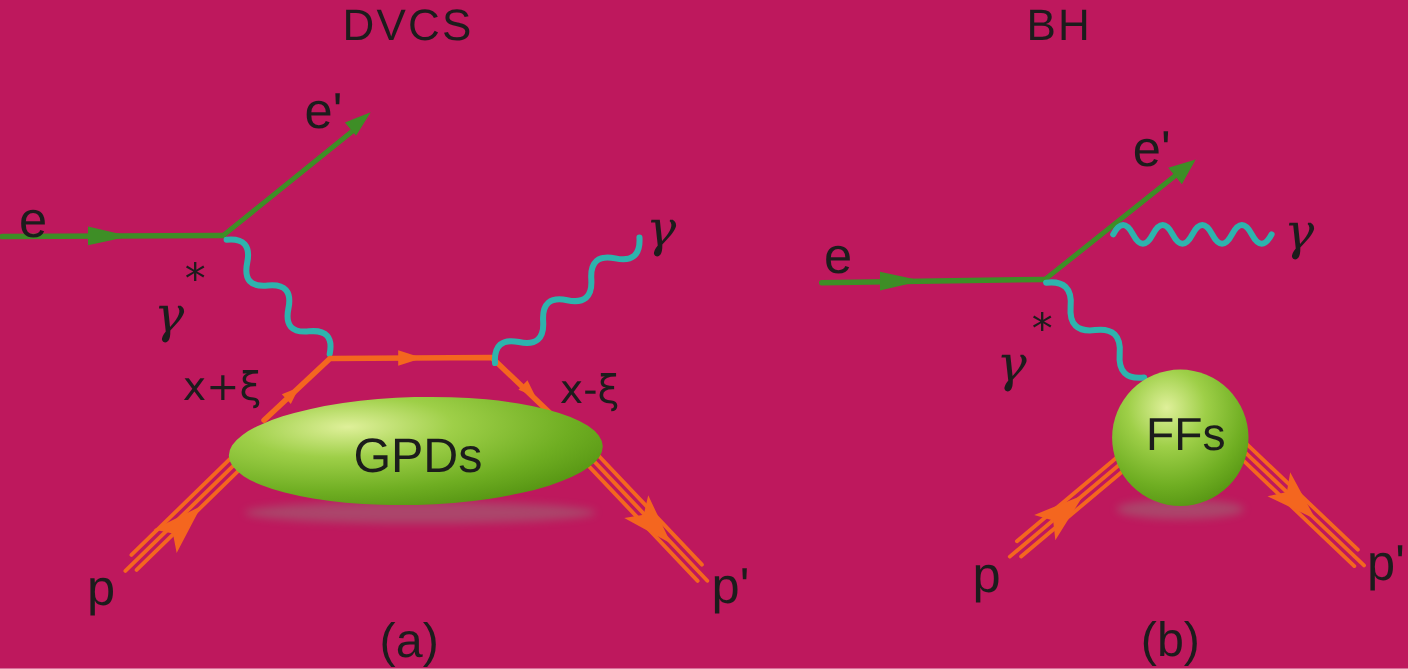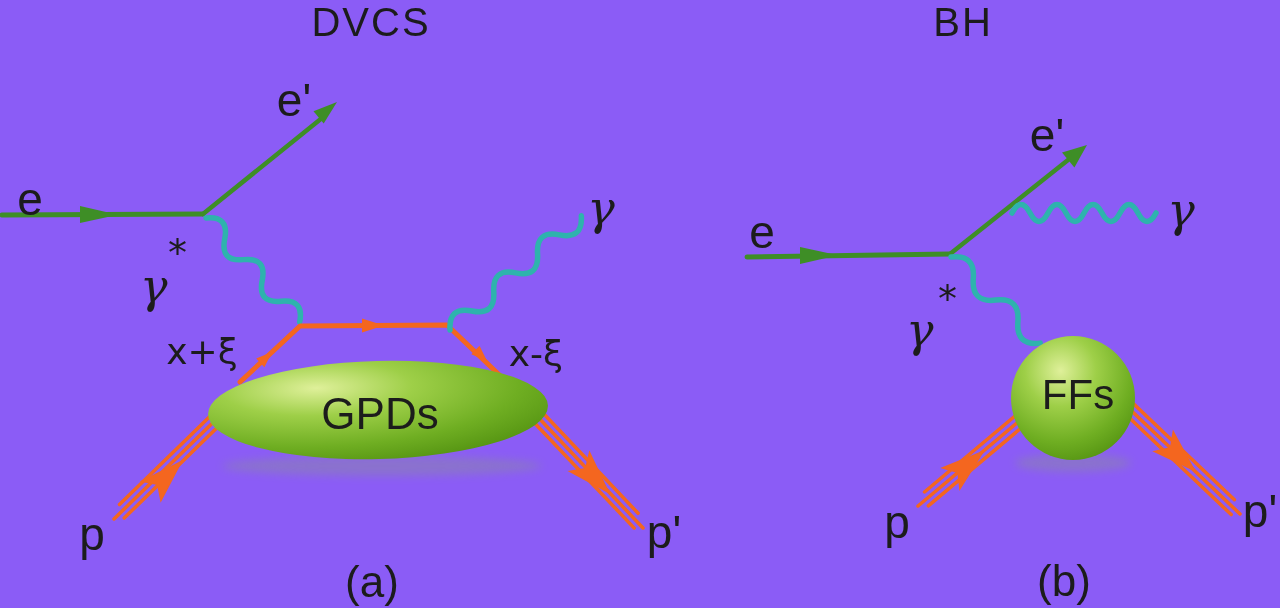--- a/index.html
+++ b/index.html
@@ -1,16 +1,16 @@
 <!DOCTYPE html>
 <html style="--electron: #3e8e26; --photon: #2eb3ad; --quark: #f4661f; --text: #1c1c1c; --blob-hi: #dff09a; --blob-mid: #9ecf48; --blob-deep: #6fae22; --blob-dark: #4e8d0e;"><head>
 <meta charset="utf-8">
 <style>
   html,body{margin:0;padding:0;background:#ffffff;}
-  .stage{width:1280px;height:608px;position:relative;background:#8b5cf6;overflow:hidden;}
+  .stage{width:1280px;height:608px;position:relative;background:#be185d;overflow:hidden;}
   svg{display:block;}
   .lep{stroke:var(--electron,#3e8e26);fill:none;stroke-linecap:round;}
   .pho{stroke:var(--photon,#2eb3ad);fill:none;stroke-linecap:round;stroke-linejoin:round;}
   .qrk{stroke:var(--quark,#f4661f);fill:none;stroke-linecap:round;stroke-linejoin:round;}
   .prt{stroke:var(--quark,#f4661f);fill:none;stroke-linecap:round;}
   .fill-lep{fill:var(--electron,#3e8e26);stroke:none;}
   .fill-qrk{fill:var(--quark,#f4661f);stroke:none;}
   text{fill:var(--text,#1c1c1c);font-family:"Liberation Sans",sans-serif;}
   .title{font-size:40px;letter-spacing:2px;}
   .lab{font-size:46px;}

